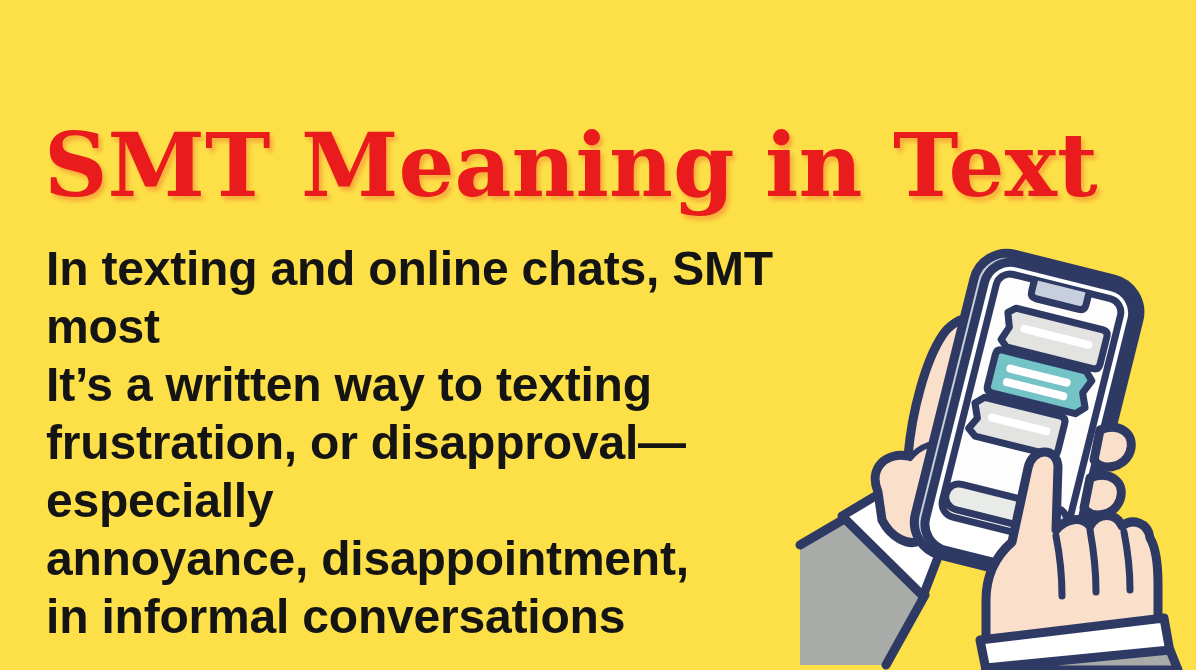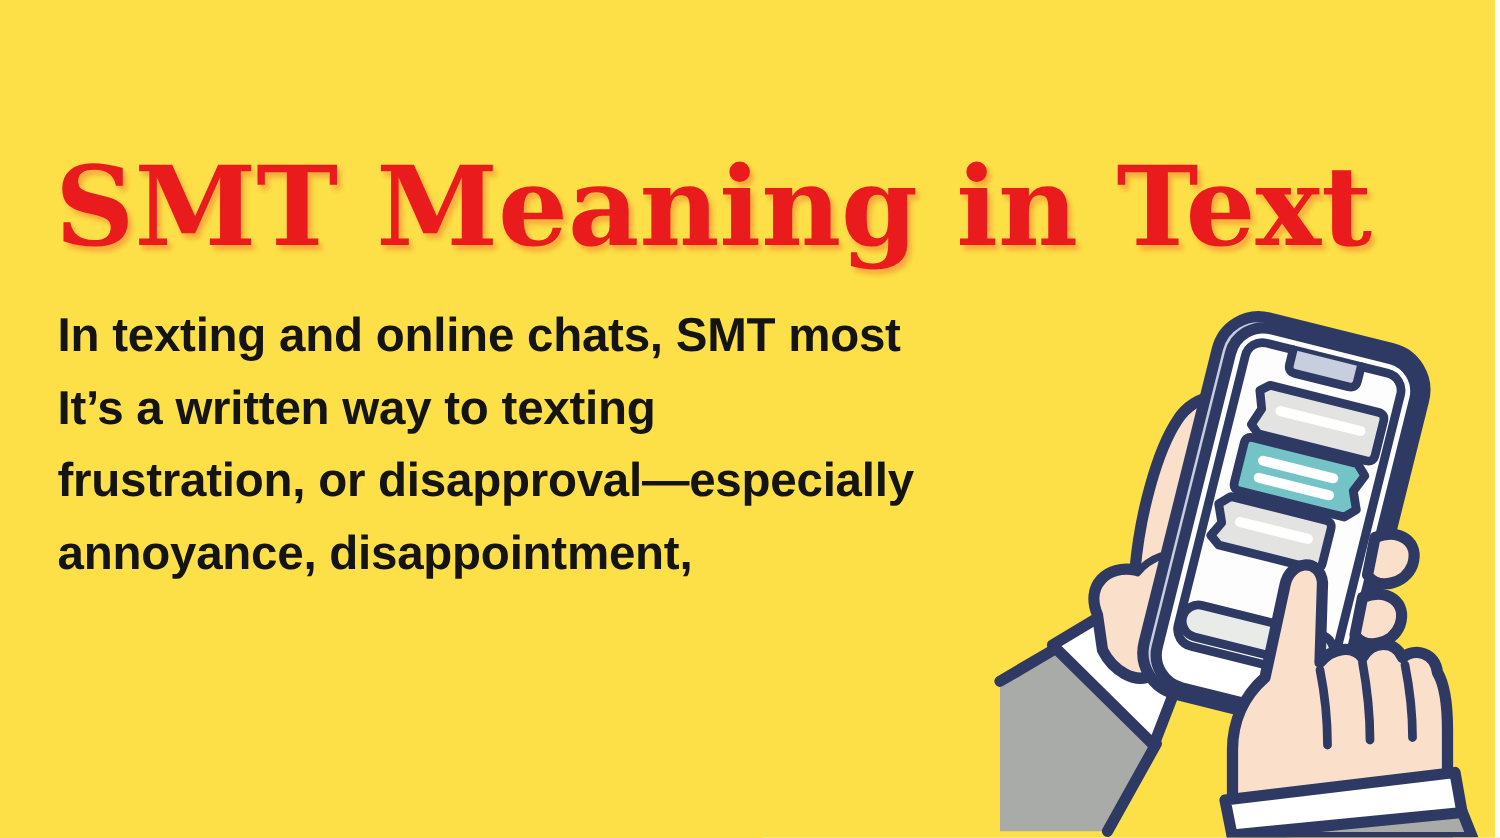--- a/index.html
+++ b/index.html
@@ -36,21 +36,21 @@
   }
 
   
   #body-copy {
     position: absolute;
     left: 46px;
     top: 240px;
     width: 760px;
     font-family: "Liberation Sans", sans-serif;
     font-weight: bold;
-    font-size: 38px;
+    font-size: 48px;
     line-height: 58px;
     color: #141414;
     letter-spacing: -0.2px;
   }
   #body-copy p {
     margin: 0;
   }
 
   
   #illustration {
@@ -71,20 +71,21 @@
 
 <div id="infographic">
 
   <h1 id="title">SMT Meaning in Text</h1>
 
   <div id="body-copy">
     <p>In texting and online chats, SMT most</p>
     <p>It’s a written way to texting</p>
     <p>frustration, or disapproval—especially</p>
     <p>annoyance, disappointment,</p>
+    <p>in informal conversations</p>
   </div>
 
   <div id="illustration">
     <svg viewBox="0 0 400 470" xmlns="http://www.w3.org/2000/svg">
       <g stroke="#2e3a63" stroke-width="9" stroke-linejoin="round" stroke-linecap="round" fill="none">
 
         <g>
           <path d="M 10 345 L 56 318 L 135 395 L 96 465 L 10 465 Z" fill="#a9aba8" stroke="none"></path>
           <path d="M 10 345 L 56 318 L 135 395 L 96 465" fill="none"></path>
         </g>

